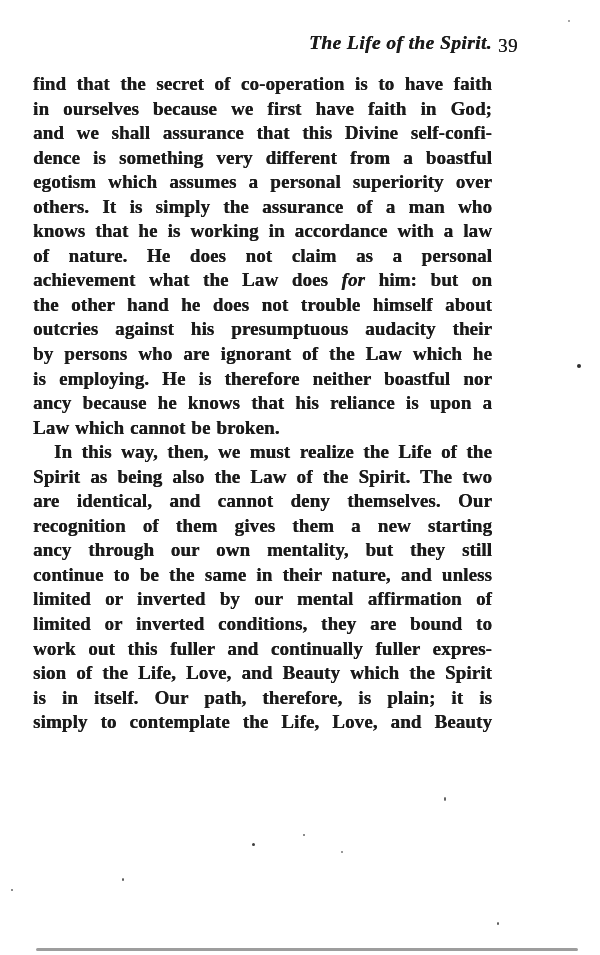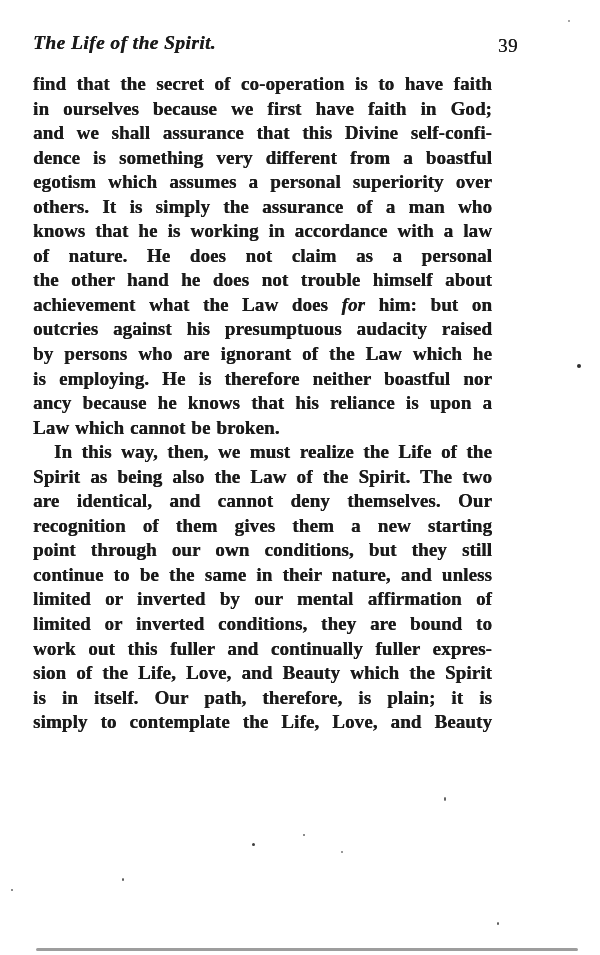--- a/index.html
+++ b/index.html
@@ -17,21 +17,21 @@
   }
   .page {
     position: absolute;
     inset: 0;
   }
   .header-title {
     position: absolute;
     left: 33px;
     top: 32px;
     width: 459px;
-    text-align: left;
+    text-align: right;
     font-style: italic;
     font-weight: bold;
     font-size: 19.5px;
     letter-spacing: 0.4px;
     text-shadow: 0.3px 0.15px 0 currentColor;
   }
   .page-number {
     position: absolute;
     left: 498px;
     top: 35px;
@@ -95,32 +95,32 @@
 
   <div class="body-text">
       <div class="text-line"><span>find that the secret of co-operation is to have faith</span></div>
       <div class="text-line"><span>in ourselves because we first have faith in God;</span></div>
       <div class="text-line"><span>and we shall assurance that this Divine self-confi-</span></div>
       <div class="text-line"><span>dence is something very different from a boastful</span></div>
       <div class="text-line"><span>egotism which assumes a personal superiority over</span></div>
       <div class="text-line"><span>others.  It is simply the assurance of a man who</span></div>
       <div class="text-line"><span>knows that he is working in accordance with a law</span></div>
       <div class="text-line"><span>of nature.  He does not claim as a personal</span></div>
+      <div class="text-line"><span>achievement what the Law does </span><i>for</i><span> him: but on</span></div>
       <div class="text-line"><span>the other hand he does not trouble himself about</span></div>
-      <div class="text-line"><span>achievement what the Law does </span><i>for</i><span> him: but on</span></div>
-      <div class="text-line"><span>outcries against his presumptuous audacity raised</span></div>
+      <div class="text-line"><span>outcries against his presumptuous audacity their</span></div>
       <div class="text-line"><span>by persons who are ignorant of the Law which he</span></div>
       <div class="text-line"><span>is employing.  He is therefore neither boastful nor</span></div>
       <div class="text-line"><span>ancy because he knows that his reliance is upon a</span></div>
       <div class="text-line no-justify"><span>Law which cannot be broken.</span></div>
       <div class="text-line indent"><span>In this way, then, we must realize the Life of the</span></div>
       <div class="text-line"><span>Spirit as being also the Law of the Spirit.  The two</span></div>
       <div class="text-line"><span>are identical, and cannot deny themselves.  Our</span></div>
       <div class="text-line"><span>recognition of them gives them a new starting</span></div>
-      <div class="text-line"><span>point through our own conditions, but they still</span></div>
+      <div class="text-line"><span>ancy through our own mentality, but they still</span></div>
       <div class="text-line"><span>continue to be the same in their nature, and unless</span></div>
       <div class="text-line"><span>limited or inverted by our mental affirmation of</span></div>
       <div class="text-line"><span>limited or inverted conditions, they are bound to</span></div>
       <div class="text-line"><span>work out this fuller and continually fuller expres-</span></div>
       <div class="text-line"><span>sion of the Life, Love, and Beauty which the Spirit</span></div>
       <div class="text-line"><span>is in itself.  Our path, therefore, is plain; it is</span></div>
       <div class="text-line"><span>simply to contemplate the Life, Love, and Beauty</span></div>
     </div>
 
   <div class="scan-bar"></div>

